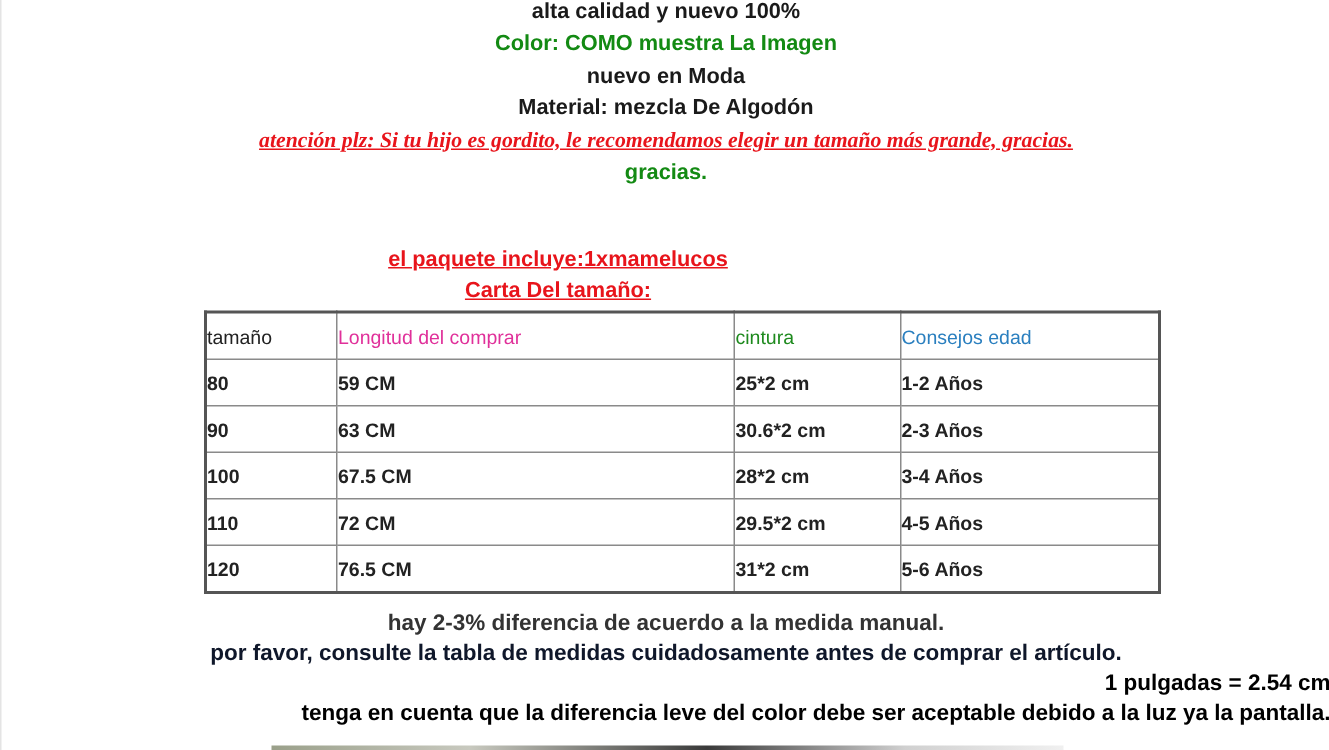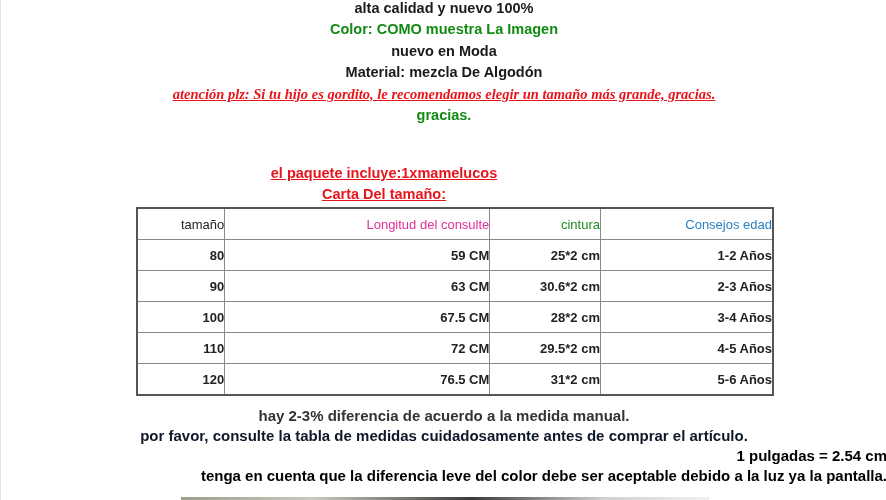--- a/index.html
+++ b/index.html
@@ -9,25 +9,25 @@
       border-left: 1px solid #e4e4e4; box-sizing: border-box;
     }
     .lines { text-align: center; font-weight: bold; font-size: 14.5px; }
     .line { height: 21.4px; line-height: 21.4px; white-space: nowrap; }
     .black { color: #1a1a1a; }
     .green { color: #138a13; }
     .red { color: #000000; text-align: right; }
     .red-u { color: #e8141b; text-decoration: underline; }
     .red-iu { color: #e8141b; text-decoration: underline; font-style: italic; font-family: Liberation Serif, serif; }
     #top { position: absolute; top: -2px; left: 0; width: 886px; }
-    #pkg { position: absolute; top: 163px; left: 12px; width: 742px; }
+    #pkg { position: absolute; top: 163px; left: 0; width: 742px; }
     table.chart {
       position: absolute; top: 207px; left: 135px; width: 638px;
       border-collapse: collapse; border: 2px solid #555;
-      font-size: 13px; font-weight: bold; text-align: right;
+      font-size: 13px; font-weight: bold; text-align: left;
     }
     table.chart td, table.chart th { border: 1px solid #8a8a8a; height: 30px; padding: 0; color: #222; }
     table.chart th { font-weight: normal; font-size: 13px; }
     .h-pink { color: #e0309a !important; }
     .h-green { color: #1e8a1e !important; }
     .h-blue { color: #2a7fbf !important; }
     #bottom { position: absolute; top: 406px; left: 0; width: 886px; }
     #bottom .line { font-size: 15px; height: 20px; line-height: 20px; }
     .photo-strip {
       position: absolute; top: 497px; left: 180px; width: 528px; height: 3px;
@@ -54,21 +54,21 @@
 <table class="chart">
   <colgroup>
     <col style="width:88px">
       <col style="width:266px">
       <col style="width:111px">
       <col style="width:173px">
   </colgroup>
   <tbody>
       <tr>
     <th>tamaño</th>
-    <th class="h-pink">Longitud del consulte</th>
+    <th class="h-pink">Longitud del comprar</th>
     <th class="h-green">cintura</th>
     <th class="h-blue">Consejos edad</th>
   </tr>
   <tr>
     <td>80</td>
     <td>59 CM</td>
     <td>25*2 cm</td>
     <td>1-2 Años</td>
   </tr>
   <tr>

